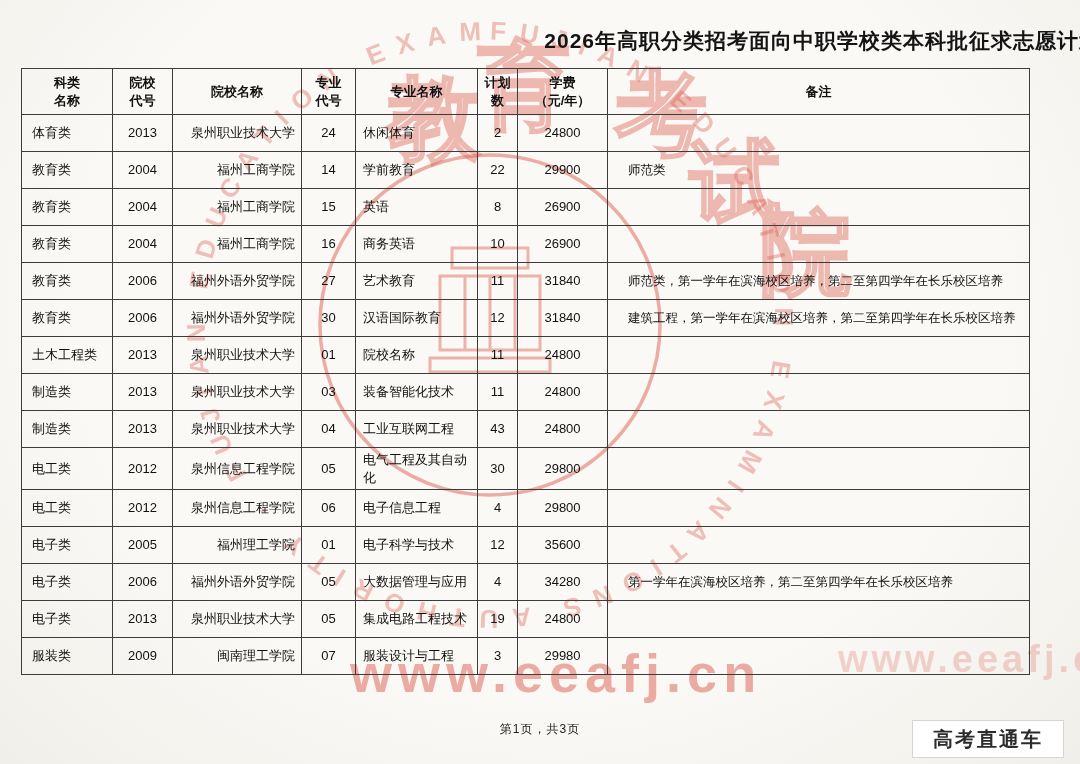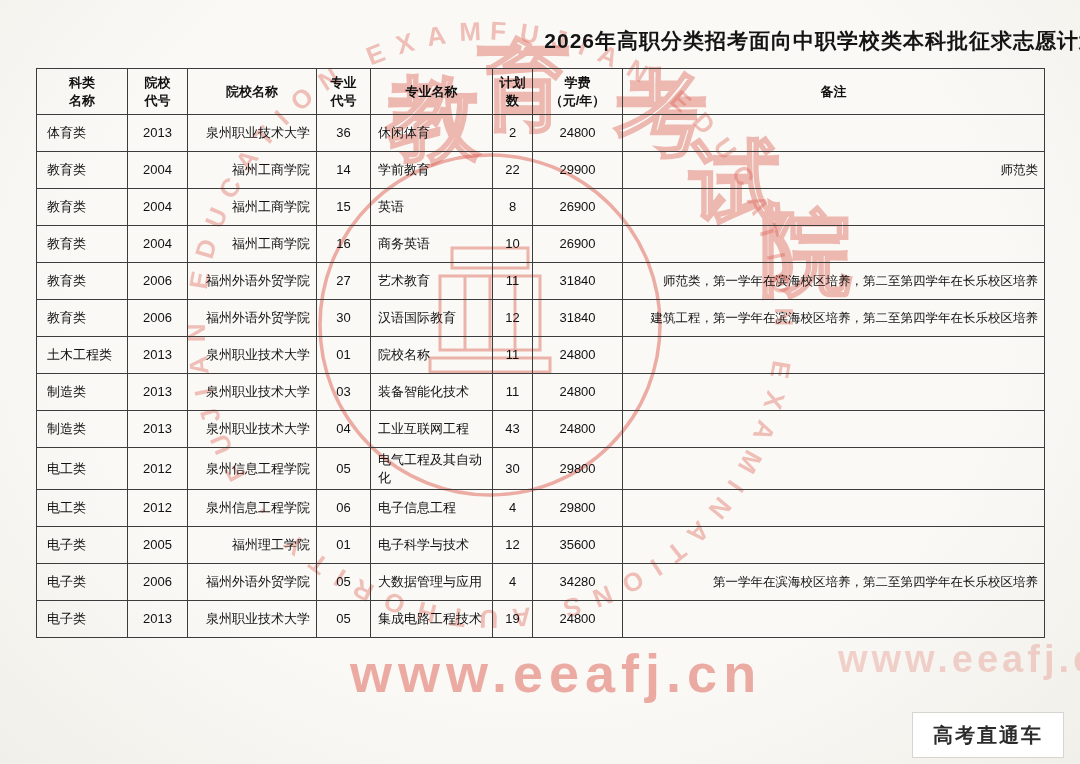--- a/index.html
+++ b/index.html
@@ -18,47 +18,47 @@
     position:absolute; left:0; top:0; width:1080px; height:764px;
     pointer-events:none;
   }
   .title {
     position:absolute; top:27px; left:0; width:100%;
     text-align:right; font-size:21px; font-weight:bold; color:#141414;
     letter-spacing:1px;
     margin-left:21px;
   }
   table.plan {
-    position:absolute; left:36px; top:68px; width:1008px;
+    position:absolute; left:21px; top:68px; width:1008px;
     border-collapse:collapse; table-layout:fixed;
   }
   table.plan th, table.plan td {
     border:1px solid #3c3c3c;
     font-size:13px;
     padding:3px 6px;
     vertical-align:middle;
     line-height:1.35;
     background:transparent;
   }
   table.plan th {
     font-weight:bold; text-align:center; height:46px;
     white-space:pre-line;
   }
   table.plan td { height:37px; text-align:center; }
   table.plan td:nth-child(1) { text-align:left; padding-left:10px; }
   table.plan td:nth-child(3) { text-align:right; padding-left:7px; }
   table.plan td:nth-child(5) { text-align:left; padding-left:7px; }
-  table.plan td:nth-child(8) { text-align:right; padding-left:20px; font-size:12.5px; }
+  table.plan td:nth-child(8) { text-align:left; padding-left:20px; font-size:12.5px; }
   .footer {
     position:absolute; left:0; bottom:26px; width:100%;
     text-align:center; font-size:12px; color:#222; letter-spacing:1px;
   }
   .brand {
     position:absolute; right:16px; bottom:6px;
-    width:152px; height:46px;
+    width:152px; height:38px;
     background:#ffffff;
     border:1px solid #d7d5d0;
     display:flex; align-items:center; justify-content:center;
     font-size:20px; font-weight:bold; color:#2b2b2b;
     letter-spacing:2px;
   }
 </style>
 </head>
 <body>
 
@@ -124,21 +124,21 @@
         <th>学费
 （元/年）</th>
         <th>备注</th>
       </tr>
     </thead>
     <tbody>
         <tr>
     <td>体育类</td>
     <td>2013</td>
     <td>泉州职业技术大学</td>
-    <td>36</td>
+    <td>24</td>
     <td>休闲体育</td>
     <td>2</td>
     <td>24800</td>
     <td></td>
   </tr>
         <tr>
     <td>教育类</td>
     <td>2004</td>
     <td>福州工商学院</td>
     <td>14</td>
@@ -260,18 +260,29 @@
         <tr>
     <td>电子类</td>
     <td>2013</td>
     <td>泉州职业技术大学</td>
     <td>05</td>
     <td>集成电路工程技术</td>
     <td>19</td>
     <td>24800</td>
     <td></td>
   </tr>
+        <tr>
+    <td>服装类</td>
+    <td>2009</td>
+    <td>闽南理工学院</td>
+    <td>07</td>
+    <td>服装设计与工程</td>
+    <td>3</td>
+    <td>29980</td>
+    <td></td>
+  </tr>
       </tbody>
   </table>
 
+  <div class="footer">第1页，共3页</div>
 
   <div class="brand">高考直通车</div>
 </div>
 
 </body></html>

